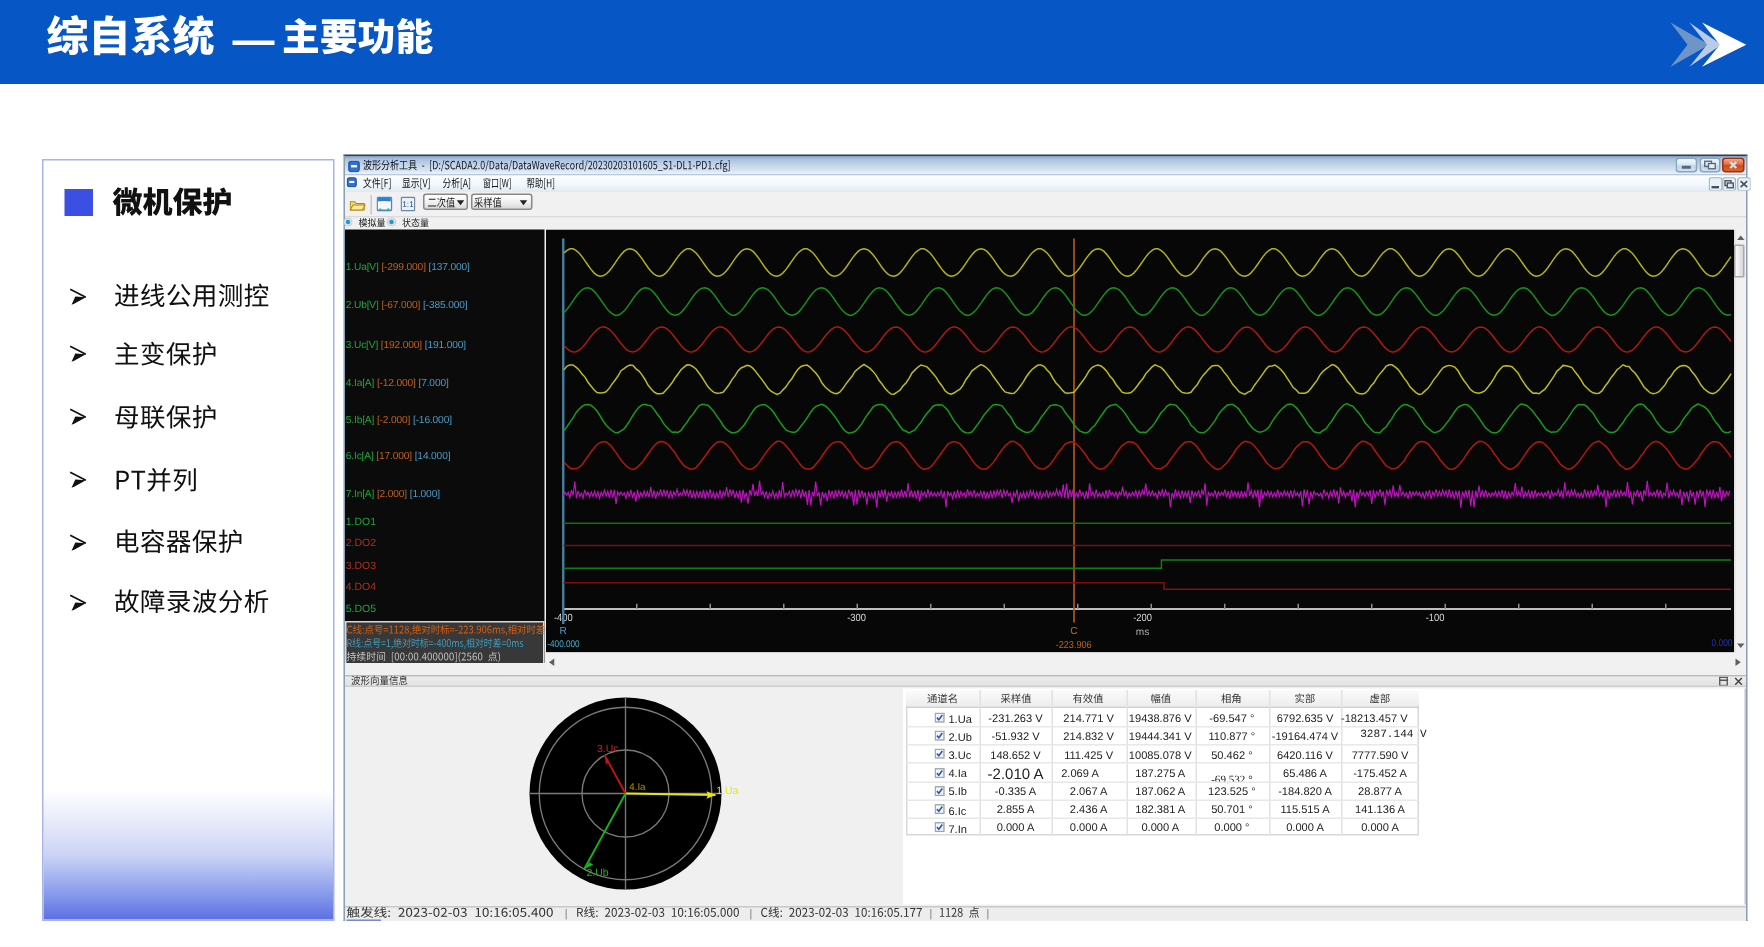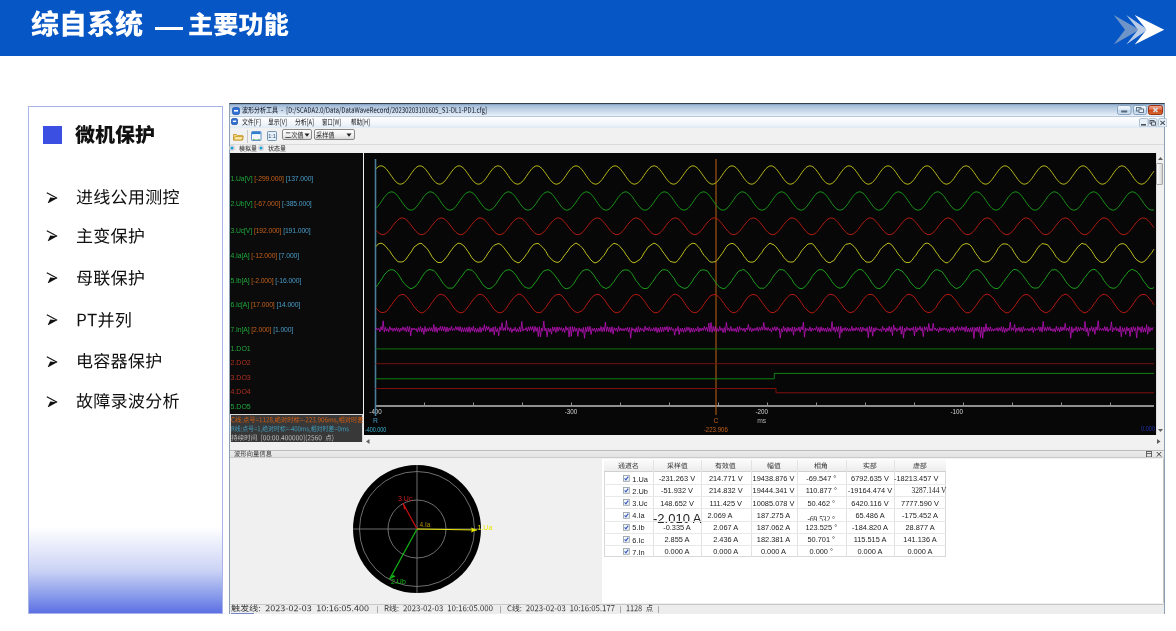--- a/index.html
+++ b/index.html
@@ -703,40 +703,40 @@
 <svg class="abs" style="left:623.3px;top:487.1px" width="7" height="7">
       <rect x="0.5" y="0.5" width="5.8" height="5.8" fill="#f4f8fc" stroke="#9aa5ad" stroke-width="0.9"></rect>
       <path d="M1.6,3.4 L2.9,4.8 L5.2,1.6" fill="none" stroke="#3355bb" stroke-width="1.1"></path>
     </svg>
 <div class="abs" style="left:632.3px;top:486.7px;font-size:7.4px;color:#222;font-family:'Liberation Sans';white-space:nowrap">2.Ub</div>
 <div class="abs" style="left:653px;top:486.3px;width:48px;text-align:center;font-size:7.4px;color:#222;font-family:'Liberation Sans';white-space:nowrap">-51.932 V</div>
 <div class="abs" style="left:701px;top:486.3px;width:49.5px;text-align:center;font-size:7.4px;color:#222;font-family:'Liberation Sans';white-space:nowrap">214.832 V</div>
 <div class="abs" style="left:750.5px;top:486.3px;width:46px;text-align:center;font-size:7.4px;color:#222;font-family:'Liberation Sans';white-space:nowrap">19444.341 V</div>
 <div class="abs" style="left:796.5px;top:486.3px;width:49.5px;text-align:center;font-size:7.4px;color:#222;font-family:'Liberation Sans';white-space:nowrap">110.877 °</div>
 <div class="abs" style="left:846.0px;top:486.3px;width:48px;text-align:center;font-size:7.4px;color:#222;font-family:'Liberation Sans';white-space:nowrap">-19164.474 V</div>
-<div class="abs" style="left:894.0px;top:486.3px;width:70px;text-align:center;font-size:7.4px;color:#222;font-family:Liberation Serif, serif;white-space:nowrap">3287.144 V</div>
+<div class="abs" style="left:894.0px;top:486.3px;width:70px;text-align:center;font-size:7.4px;color:#222;font-family:Liberation Mono, monospace;white-space:nowrap">3287.144 V</div>
 <div class="abs" style="left:604px;top:496.1px;width:342.0px;height:1px;background:#e8e8e8"></div>
 <svg class="abs" style="left:623.3px;top:499.3px" width="7" height="7">
       <rect x="0.5" y="0.5" width="5.8" height="5.8" fill="#f4f8fc" stroke="#9aa5ad" stroke-width="0.9"></rect>
       <path d="M1.6,3.4 L2.9,4.8 L5.2,1.6" fill="none" stroke="#3355bb" stroke-width="1.1"></path>
     </svg>
 <div class="abs" style="left:632.3px;top:498.9px;font-size:7.4px;color:#222;font-family:'Liberation Sans';white-space:nowrap">3.Uc</div>
 <div class="abs" style="left:653px;top:498.5px;width:48px;text-align:center;font-size:7.4px;color:#222;font-family:'Liberation Sans';white-space:nowrap">148.652 V</div>
 <div class="abs" style="left:701px;top:498.5px;width:49.5px;text-align:center;font-size:7.4px;color:#222;font-family:'Liberation Sans';white-space:nowrap">111.425 V</div>
 <div class="abs" style="left:750.5px;top:498.5px;width:46px;text-align:center;font-size:7.4px;color:#222;font-family:'Liberation Sans';white-space:nowrap">10085.078 V</div>
 <div class="abs" style="left:796.5px;top:498.5px;width:49.5px;text-align:center;font-size:7.4px;color:#222;font-family:'Liberation Sans';white-space:nowrap">50.462 °</div>
 <div class="abs" style="left:846.0px;top:498.5px;width:48px;text-align:center;font-size:7.4px;color:#222;font-family:'Liberation Sans';white-space:nowrap">6420.116 V</div>
 <div class="abs" style="left:894.0px;top:498.5px;width:52px;text-align:center;font-size:7.4px;color:#222;font-family:'Liberation Sans';white-space:nowrap">7777.590 V</div>
 <div class="abs" style="left:604px;top:508.3px;width:342.0px;height:1px;background:#e8e8e8"></div>
 <svg class="abs" style="left:623.3px;top:511.5px" width="7" height="7">
       <rect x="0.5" y="0.5" width="5.8" height="5.8" fill="#f4f8fc" stroke="#9aa5ad" stroke-width="0.9"></rect>
       <path d="M1.6,3.4 L2.9,4.8 L5.2,1.6" fill="none" stroke="#3355bb" stroke-width="1.1"></path>
     </svg>
 <div class="abs" style="left:632.3px;top:511.1px;font-size:7.4px;color:#222;font-family:'Liberation Sans';white-space:nowrap">4.Ia</div>
-<div class="abs" style="left:653px;top:510.7px;width:48px;text-align:center;font-size:13px;color:#222;font-family:'Liberation Sans';white-space:nowrap">-2.010 A</div>
+<div class="abs" style="left:653px;top:510.7px;width:48px;text-align:center;font-size:10px;color:#222;font-family:'Liberation Sans';white-space:nowrap">-2.010 A</div>
 <div class="abs" style="left:701px;top:510.7px;width:38px;text-align:center;font-size:7.4px;color:#222;font-family:'Liberation Sans';white-space:nowrap">2.069 A</div>
 <div class="abs" style="left:750.5px;top:510.7px;width:46px;text-align:center;font-size:7.4px;color:#222;font-family:'Liberation Sans';white-space:nowrap">187.275 A</div>
 <div class="abs" style="left:796.5px;top:515px;width:49.5px;text-align:center;font-size:7.4px;color:#222;font-family:Liberation Serif, serif;white-space:nowrap">-69.532 °</div>
 <div class="abs" style="left:846.0px;top:510.7px;width:48px;text-align:center;font-size:7.4px;color:#222;font-family:'Liberation Sans';white-space:nowrap">65.486 A</div>
 <div class="abs" style="left:894.0px;top:510.7px;width:52px;text-align:center;font-size:7.4px;color:#222;font-family:'Liberation Sans';white-space:nowrap">-175.452 A</div>
 <div class="abs" style="left:604px;top:520.5px;width:342.0px;height:1px;background:#e8e8e8"></div>
 <svg class="abs" style="left:623.3px;top:523.7px" width="7" height="7">
       <rect x="0.5" y="0.5" width="5.8" height="5.8" fill="#f4f8fc" stroke="#9aa5ad" stroke-width="0.9"></rect>
       <path d="M1.6,3.4 L2.9,4.8 L5.2,1.6" fill="none" stroke="#3355bb" stroke-width="1.1"></path>
     </svg>

